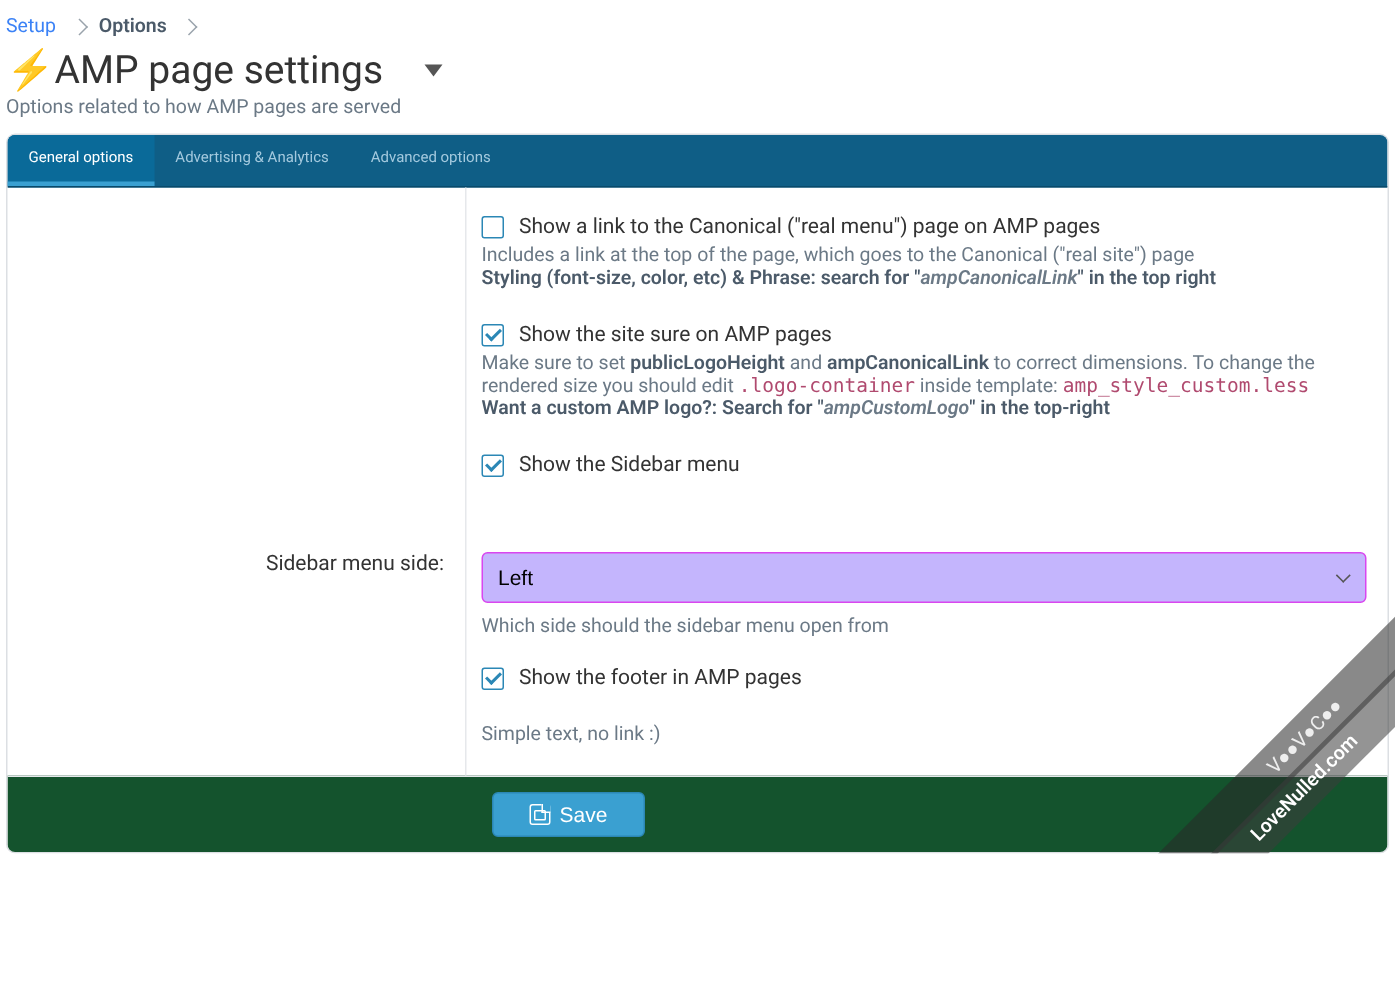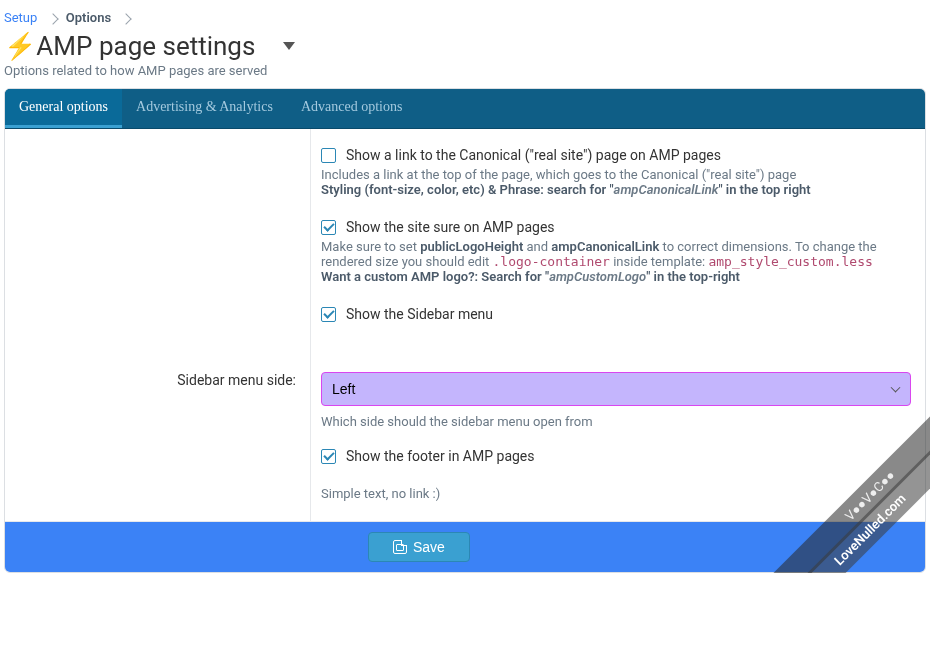--- a/index.html
+++ b/index.html
@@ -10,42 +10,42 @@
 .breadcrumb .current { color: #4b5a69; font-weight: 600; }
 .breadcrumb .sep { display: inline-block; width: 8px; height: 8px; border-top: 1px solid #9aa3ac; border-right: 1px solid #9aa3ac; transform: rotate(45deg); margin: 0 6px 0 8px; vertical-align: middle; }
 
 .page-title { padding: 6px 4px 2px; font-size: 26px; font-weight: 400; color: #333; display: flex; align-items: center; gap: 24px; }
 .page-title .chevron-down { width: 0; height: 0; border-left: 6px solid transparent; border-right: 6px solid transparent; border-top: 8px solid #555; margin-left: 4px; cursor: pointer; }
 .sub { padding: 0 4px 10px; color: #6b7986; font-size: 13px; }
 
 .panel { margin: 0 4px; border: 1px solid #dcdfe3; border-radius: 6px; overflow: hidden; }
 
 .tabs { background: #0f5e86; display: flex; border-bottom: 1px solid #094a6b; }
-.tab { color: #a3c9de; padding: 10px 14px; cursor: pointer; font-size: 14px; font-family: Liberation Serif, serif; }
+.tab { color: #a3c9de; padding: 10px 14px; cursor: pointer; font-size: 10px; }
 .tab.active { background: #0a6a99; color: #fff; border-bottom: 3px solid #3aa0d1; }
 
 .form-row { display: flex; border-bottom: 0; }
 .row-label { width: 305px; min-width: 305px; padding: 14px 14px; text-align: right; color: #333; font-size: 14px; display: flex; align-items: flex-start; justify-content: flex-end; }
 .row-body { flex: 1; padding: 14px 14px 14px 10px; border-left: 1px solid #e6e8eb; }
 
 .cb-line { display: flex; align-items: center; gap: 10px; margin-bottom: 4px; }
 .cb { width: 15px; height: 15px; border: 1.5px solid #2b87b5; border-radius: 2px; display: inline-flex; align-items: center; justify-content: center; cursor: pointer; }
 .cb.checked::after { content: ""; display: block; width: 4px; height: 8px; border: solid #2b87b5; border-width: 0 2px 2px 0; transform: rotate(45deg); margin-bottom: 2px; }
 .cb-label { color: #333; font-size: 14px; }
 
 .help, .help * { font-size: 13px; color: #6b7986; }
 .help strong { color: #4b5a69; font-weight: 600; }
 .help code { font-family: Menlo, Consolas, monospace; color: #b04a6f; }
 .help em { font-style: italic; }
 
 .sel { width: 100%; padding: 8px 10px; border: 1px solid #d946ef; border-radius: 4px; font-size: 14px; appearance: none; background: #c4b5fd; }
 .sel-wrap { position: relative; }
 .sel-wrap::after { content: ""; position: absolute; right: 12px; top: 50%; width: 6px; height: 6px; border-right: 1px solid #555; border-bottom: 1px solid #555; transform: translateY(-70%) rotate(45deg); pointer-events: none; }
 
-.footer-bar { background: #3b82f6; border-top: 1px solid #e6e8eb; padding: 10px; display: flex; gap: 40px; }
+.footer-bar { background: #14532d; border-top: 1px solid #e6e8eb; padding: 10px; display: flex; }
 .footer-bar .left-spacer { width: 313px; }
 .save-btn { background: #3aa0d1; color: #fff; border: 1px solid #2b87b5; border-radius: 4px; padding: 6px 24px; cursor: pointer; display: flex; align-items: center; gap: 6px; font-size: 14px; }
 .save-icon { width: 14px; height: 14px; border: 1.5px solid #fff; border-radius: 2px; position: relative; }
 .save-icon::before { content: ""; position: absolute; top: -1px; right: -1px; width: 5px; height: 5px; border-bottom: 1.5px solid #fff; border-left: 1.5px solid #fff; background: #3aa0d1; }
 .save-icon::after { content: ""; position: absolute; bottom: 2px; left: 2px; right: 2px; height: 5px; border: 1px solid #fff; border-radius: 1px; }
 
 .block { padding-bottom: 18px; }
 .block:not(.nopad) { padding-top: 4px; }
 
 .corner { position: absolute; right: 0; bottom: 0; width: 180px; height: 180px; overflow: hidden; pointer-events: none; }
@@ -81,21 +81,21 @@
     <div class="tab">Advanced options</div>
   </div>
 
   <div class="form-row">
     <div class="row-label"></div>
     <div class="row-body">
 
       <div class="block">
         <div class="cb-line">
           <span class="cb"></span>
-          <span class="cb-label">Show a link to the Canonical ("real site") page on AMP pages</span>
+          <span class="cb-label">Show a link to the Canonical ("real menu") page on AMP pages</span>
         </div>
         <div class="help">Includes a link at the top of the page, which goes to the Canonical ("real site") page</div>
         <div class="help">
           <strong>Styling (font-size, color, etc) &amp; Phrase: search for "</strong><strong><em>ampCanonicalLink</em></strong><strong>" in the top right</strong>
         </div>
       </div>
 
       <div class="block">
         <div class="cb-line">
           <span class="cb checked"></span>

